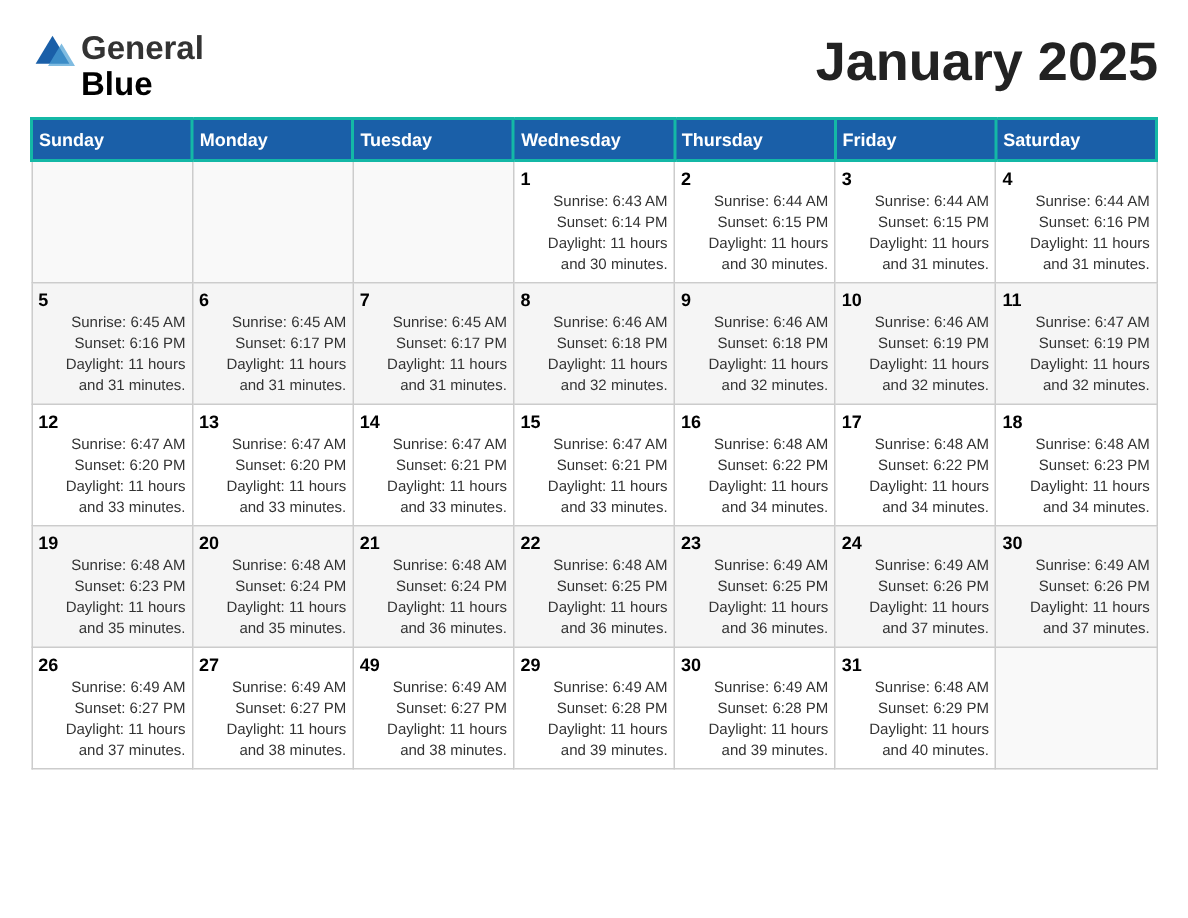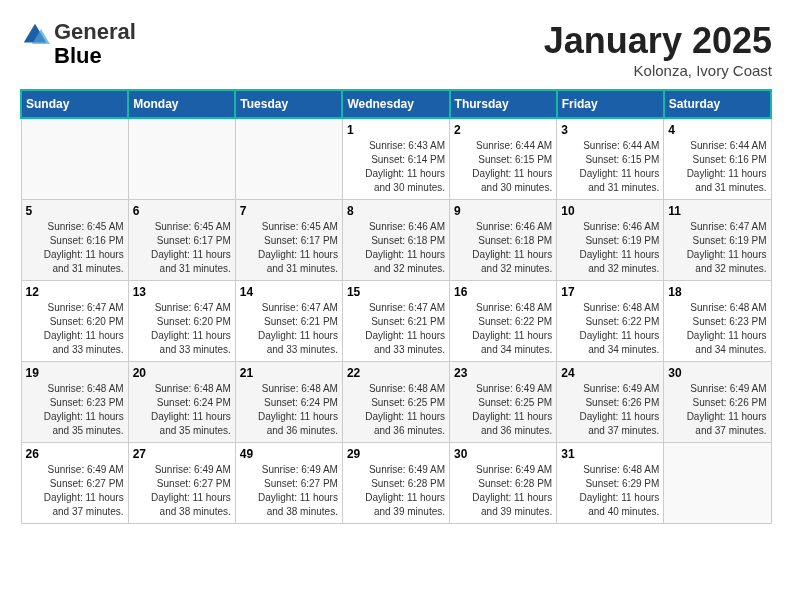--- a/index.html
+++ b/index.html
@@ -26,21 +26,20 @@
       line-height: 1.1;
     }
     .logo-general { color: #333; }
     .logo-blue { color: #000000; }
     .logo-icon {
       width: 30px;
       height: 30px;
       margin-right: 4px;
     }
     .title-block {
-      text-align: right;
     }
     .month-title {
       font-size: 36px;
       font-weight: bold;
       color: #222;
     }
     .subtitle {
       font-size: 15px;
       color: #444;
     }
@@ -96,21 +95,20 @@
       <polygon points="20,5 35,30 5,30" fill="#1a5fa8"></polygon>
       <polygon points="28,12 40,32 16,32" fill="#4a9fd4" opacity="0.7"></polygon>
     </svg>
     <div class="logo-text">
       <span class="logo-general">General</span><br>
       <span class="logo-blue">Blue</span>
     </div>
   </div>
   <div class="title-block">
     <div class="month-title">January 2025</div>
-    <div class="subtitle">Kolonza, Ivory Coast</div>
   </div>
 </div>
 
 <table class="calendar">
   <thead>
     <tr>
     <th>Sunday</th>
         <th>Monday</th>
         <th>Tuesday</th>
         <th>Wednesday</th>

